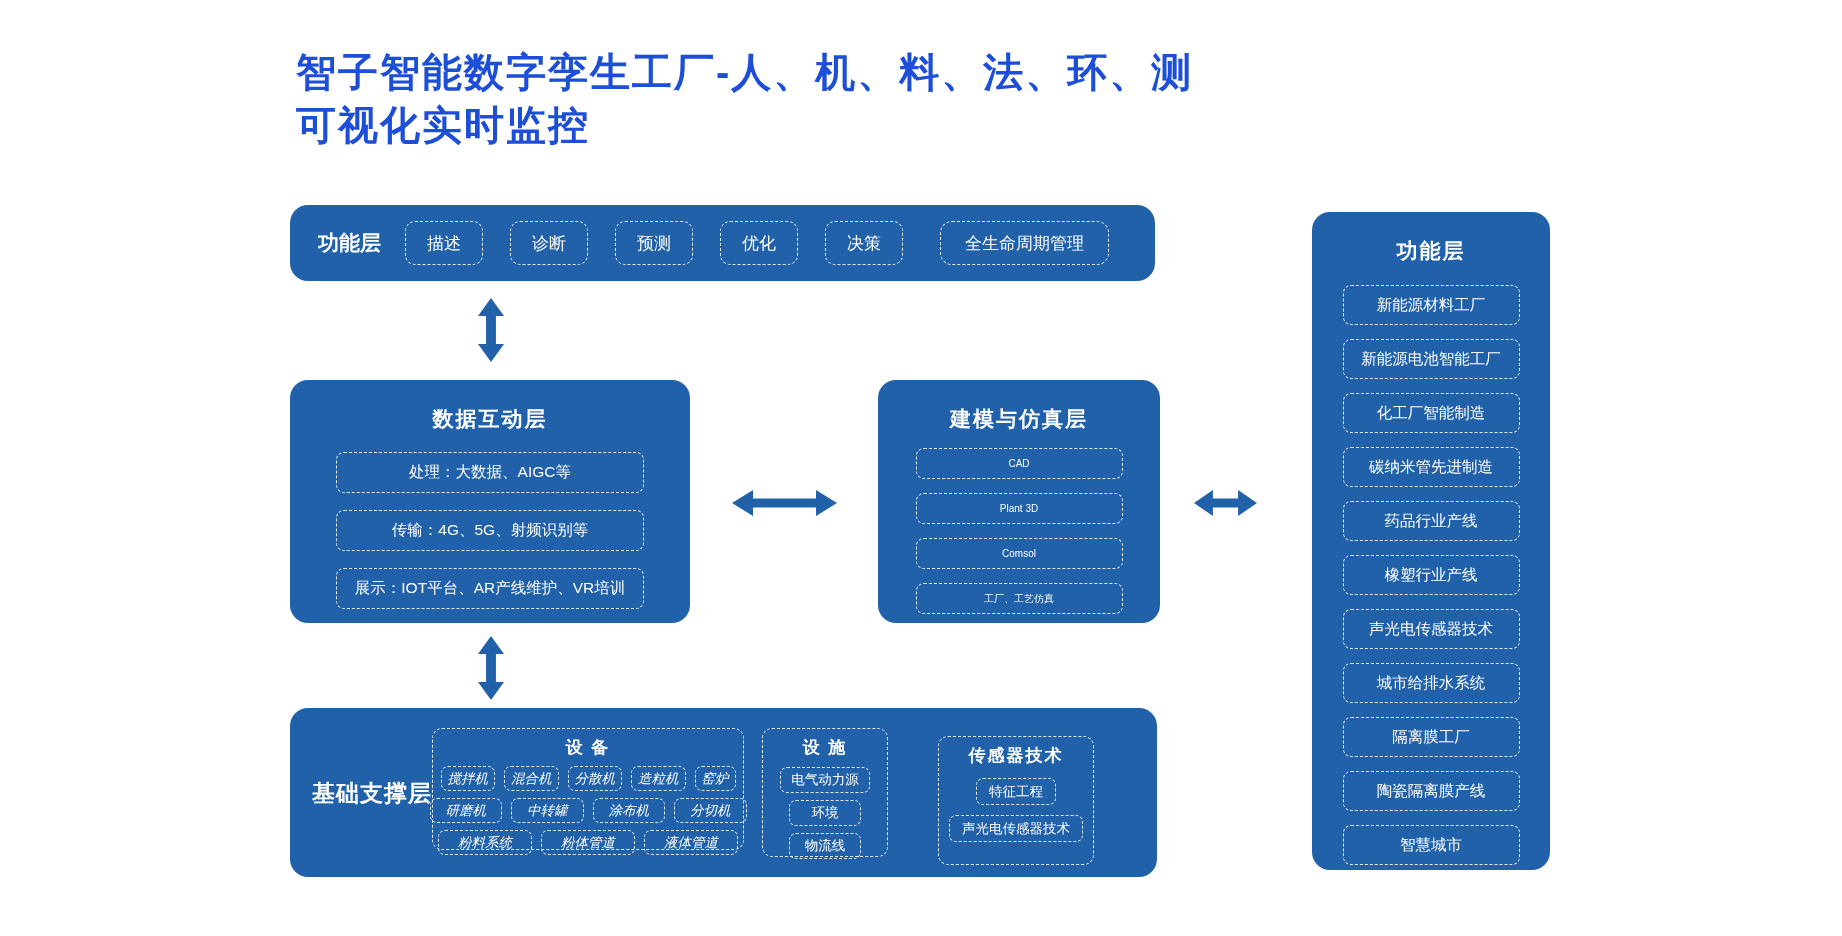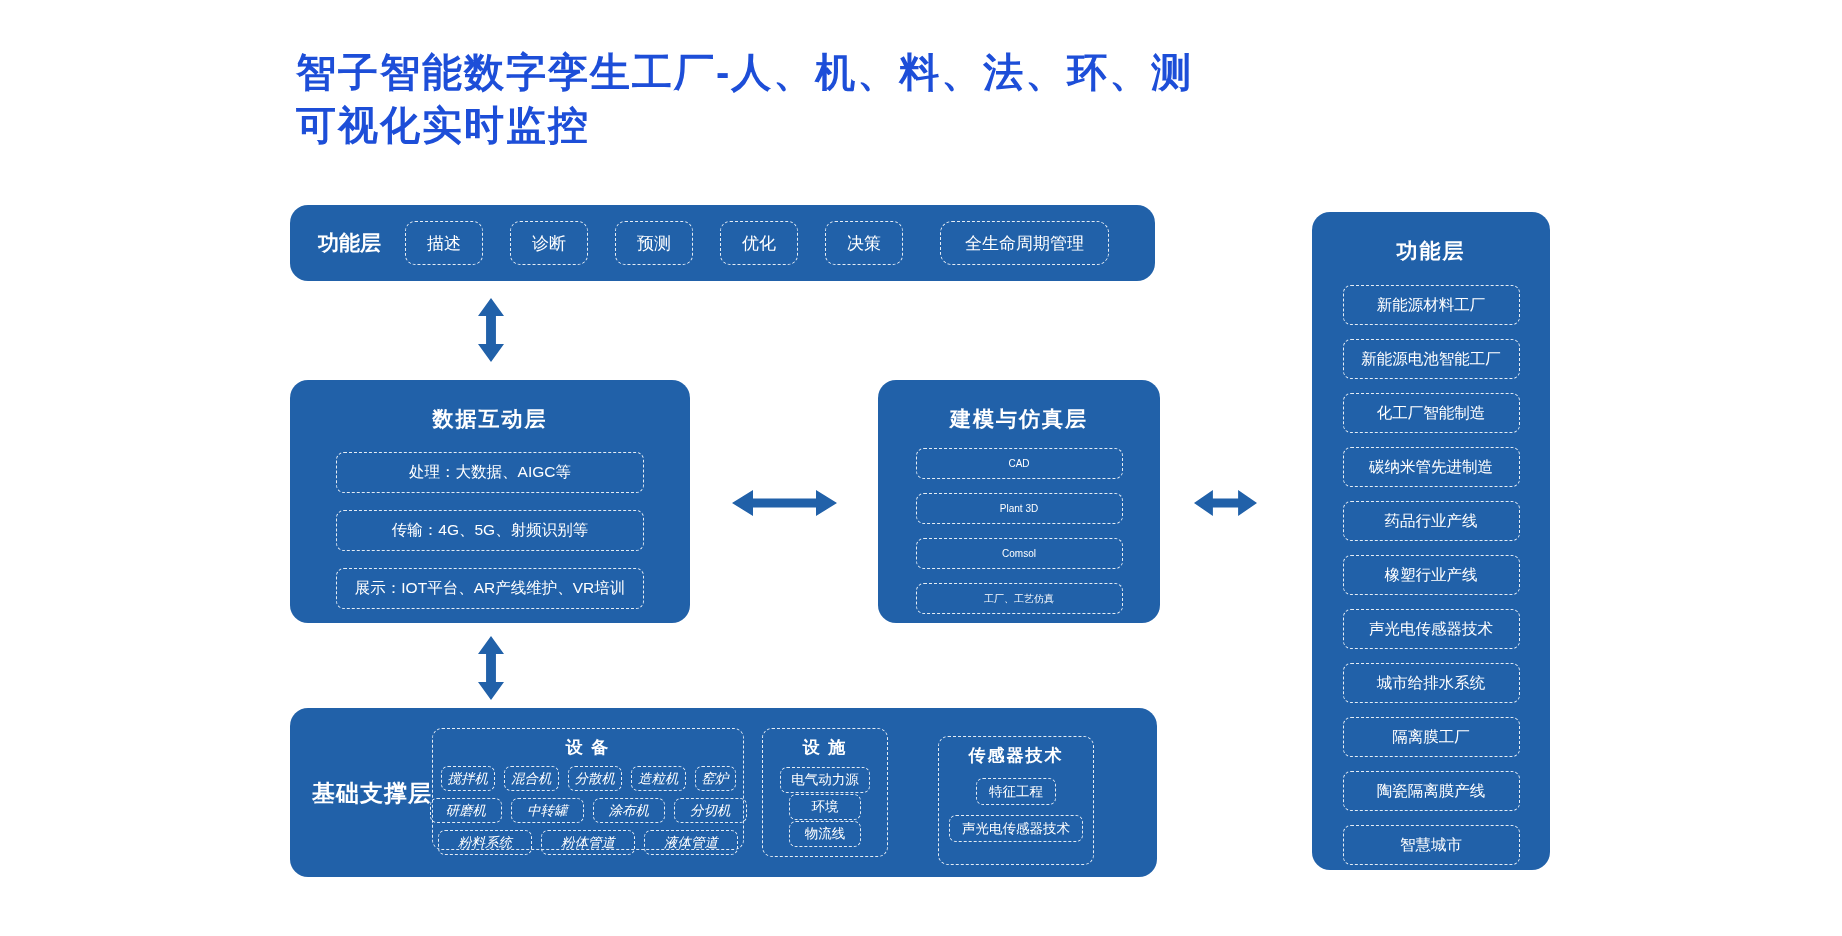--- a/index.html
+++ b/index.html
@@ -38,21 +38,21 @@
                  font-size:23px;font-weight:bold;letter-spacing:1px;white-space:nowrap;}
   .group{position:absolute;border:1.6px dashed rgba(255,255,255,0.88);border-radius:10px;box-sizing:border-box;}
   .group-title{text-align:center;font-size:17px;font-weight:bold;margin-top:7px;letter-spacing:2px;}
   .group-equip{left:142px;top:20px;width:312px;height:122px;}
   .equip-row{display:flex;justify-content:center;gap:9px;margin-top:7px;font-style:italic;}
   .chip{height:25px;border-radius:7px;font-size:13.5px;white-space:nowrap;}
   .chip.c1{padding:0 6px;}
   .chip.c2{padding:0 15px;}
   .chip.c3{padding:0 19px;}
   .group-fac{left:472px;top:20px;width:126px;height:129px;}
-  .fac-items{display:flex;flex-direction:column;align-items:center;gap:1px;margin-top:8px;}
+  .fac-items{display:flex;flex-direction:column;align-items:center;gap:7px;margin-top:8px;}
   .fac-item{height:26px;border-radius:7px;font-size:13.5px;padding:0 10px;min-width:72px;white-space:nowrap;}
   .group-sensor{left:648px;top:28px;width:156px;height:129px;}
   .sensor-items{display:flex;flex-direction:column;align-items:center;gap:10px;margin-top:11px;}
   .sensor-item{height:27px;border-radius:7px;font-size:13.5px;padding:0 12px;white-space:nowrap;}
 
   
   .panel-right{left:1312px;top:212px;width:238px;height:658px;}
   .right-items{display:flex;flex-direction:column;align-items:center;gap:14px;margin-top:20px;}
   .right-item{width:177px;height:40px;border-radius:8px;font-size:15.5px;white-space:nowrap;}
 

